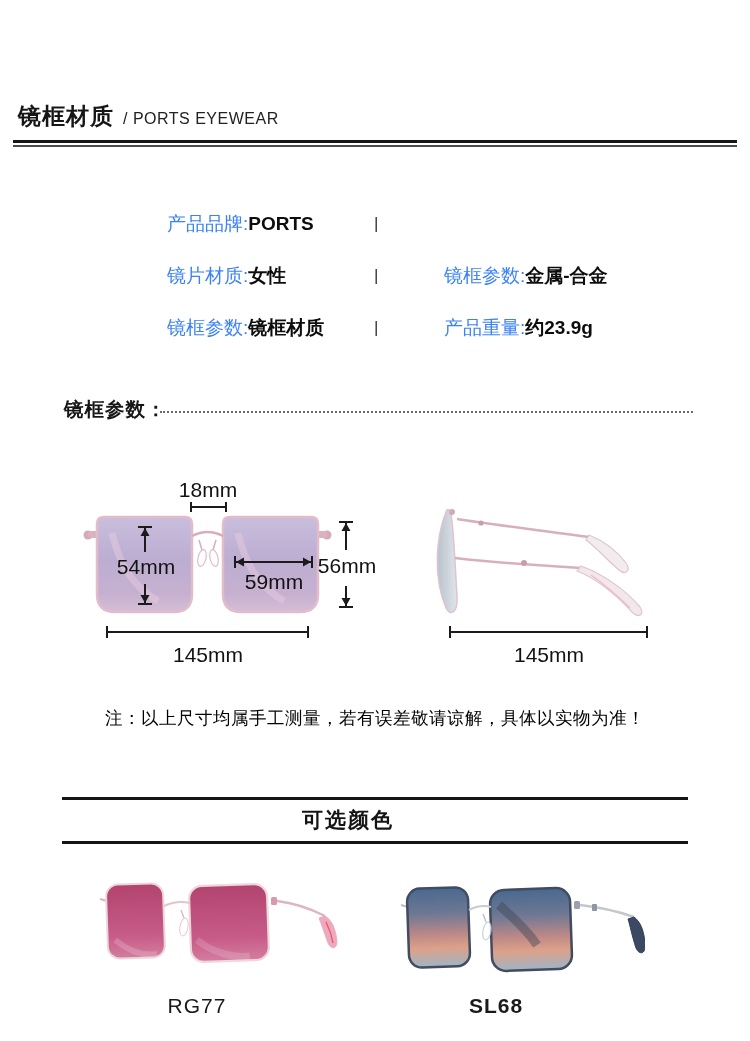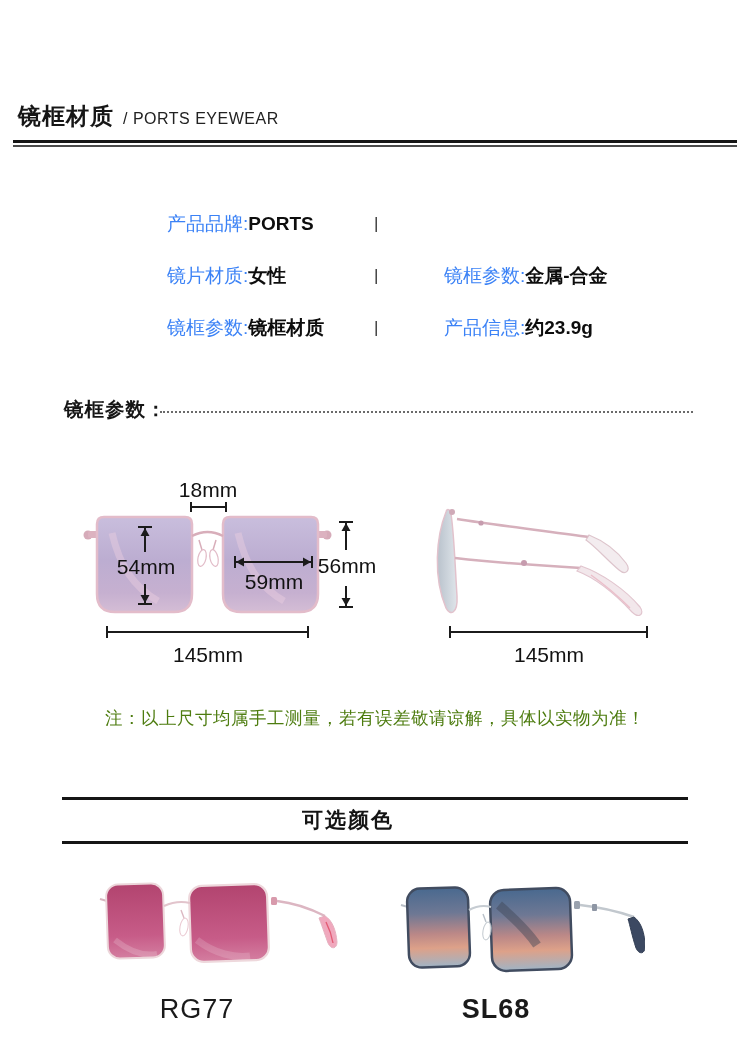--- a/index.html
+++ b/index.html
@@ -21,28 +21,28 @@
   .info-row .lbl{font-weight:400;color:#3b82f6;}
   .info-row .val{font-weight:700;color:#0d0d0d;}
   
   .fp-label{position:absolute;left:64px;top:396px;font-size:19.5px;font-weight:600;color:#161616;letter-spacing:1px;text-align:right;}
   .fp-dots{position:absolute;left:160px;right:57px;top:411px;border-top:2px dotted #6a6a6a;}
   
   .diagram{position:absolute;left:0;top:455px;}
   .dim-text{font-size:21px;font-weight:500;fill:#121212;font-family:"Liberation Sans","DejaVu Sans",sans-serif;}
   .dim-line{stroke:#1b1b1b;stroke-width:2;fill:none;}
   
-  .note{position:absolute;left:0;top:706px;width:750px;text-align:center;font-size:17.5px;font-weight:500;color:#4d7c0f;letter-spacing:.5px;}
+  .note{position:absolute;left:0;top:706px;width:750px;text-align:center;font-size:17.5px;font-weight:500;color:#000000;letter-spacing:.5px;}
   
   .sec-line{position:absolute;left:62px;right:62px;height:2.5px;background:#151515;}
   .sec-line.top{top:797px;}
   .sec-line.bottom{top:841px;}
   .sec-title{position:absolute;left:0;top:806px;width:696px;text-align:center;font-size:21px;font-weight:700;color:#141414;letter-spacing:2px;}
   .fig{position:absolute;}
-  .fig-label{position:absolute;top:994px;width:254px;text-align:center;font-size:27px;font-weight:500;color:#1a1a1a;letter-spacing:1px;}
+  .fig-label{position:absolute;top:994px;width:254px;text-align:center;font-size:21px;font-weight:500;color:#1a1a1a;letter-spacing:1px;}
   .fig-label.rg{left:70px;}
   .fig-label.sl{left:369px;font-weight:bold;}
 </style>
 </head>
 <body>
 
 <div class="page">
 
   <div class="header">
     <span class="title">镜框材质</span>
@@ -55,21 +55,21 @@
     <span class="sep">|</span>
   </div>
   <div class="info-row" style="top:263px">
     <span class="cell-left"><span class="lbl">镜片材质:</span><span class="val">女性</span></span>
     <span class="sep">|</span>
     <span class="cell-right"><span class="lbl">镜框参数:</span><span class="val">金属-合金</span></span>
   </div>
   <div class="info-row" style="top:315px">
     <span class="cell-left"><span class="lbl">镜框参数:</span><span class="val">镜框材质</span></span>
     <span class="sep">|</span>
-    <span class="cell-right"><span class="lbl">产品信息:</span><span class="val">约23.9g</span></span>
+    <span class="cell-right"><span class="lbl">产品重量:</span><span class="val">约23.9g</span></span>
   </div>
 
   <div class="fp-label">镜框参数：</div>
   <div class="fp-dots"></div>
 
   <svg class="diagram" width="750" height="235" viewBox="0 0 750 235">
     <defs>
       <linearGradient id="lensFront" x1="0" y1="0" x2="0" y2="1">
         <stop offset="0" stop-color="#c9bedd"></stop>
         <stop offset="0.45" stop-color="#bcadd1"></stop>

